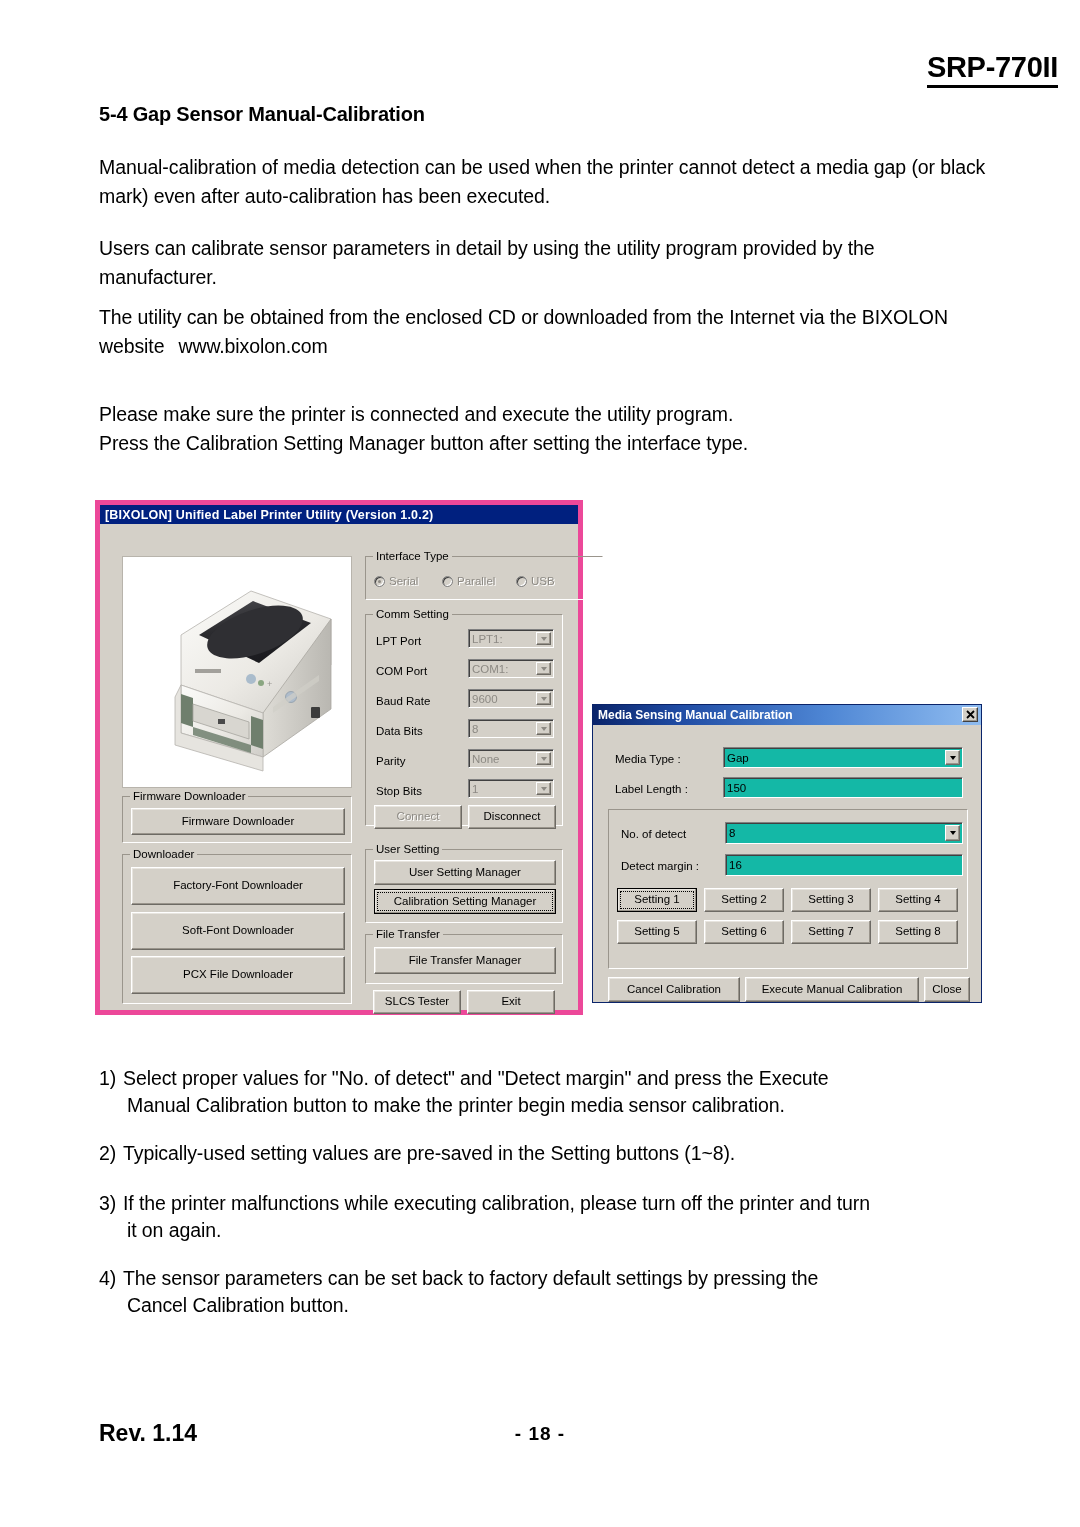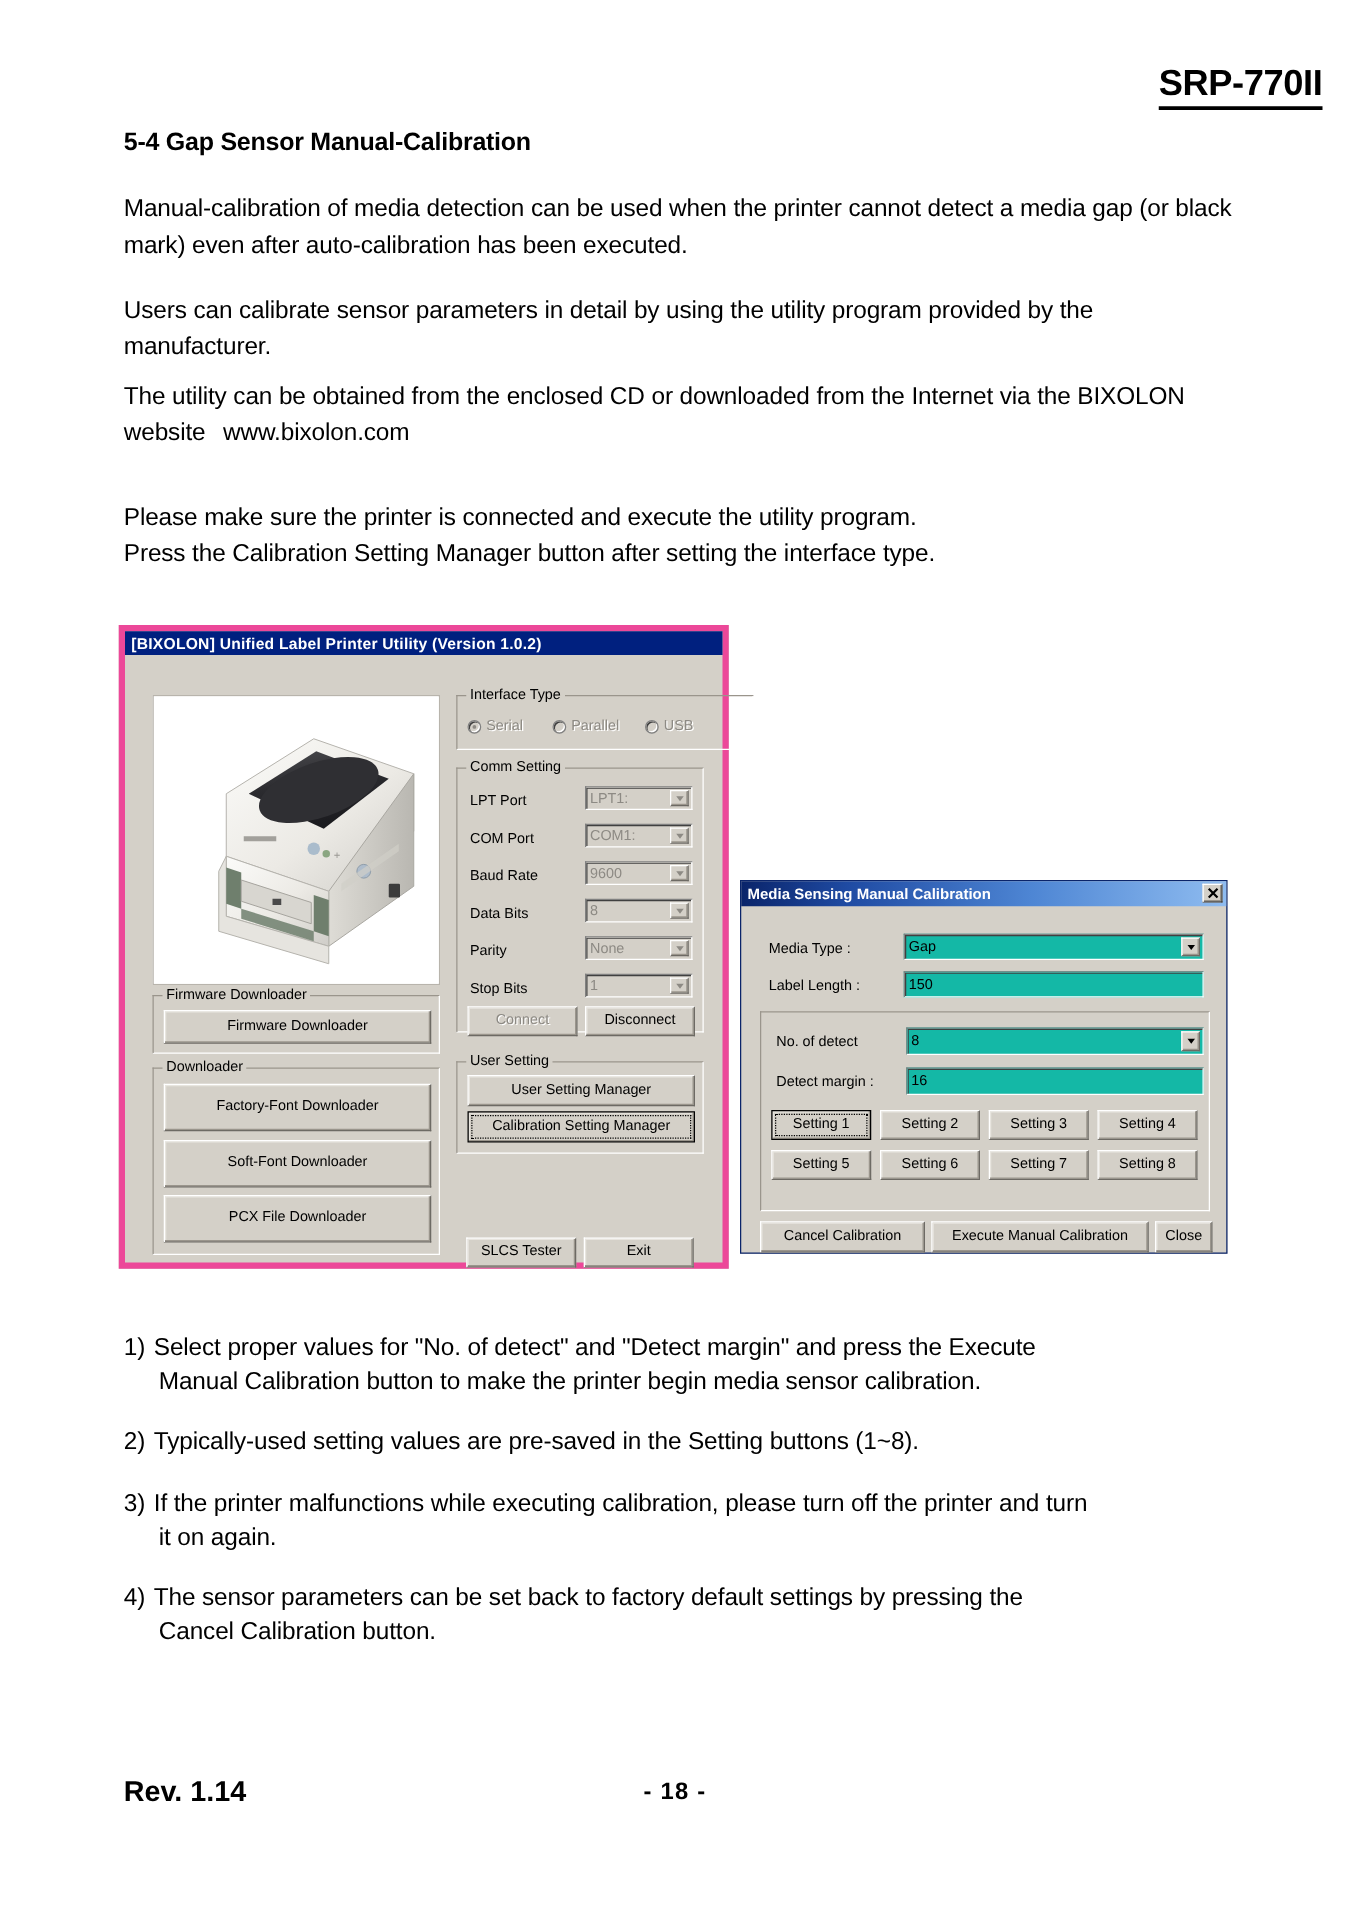--- a/index.html
+++ b/index.html
@@ -472,20 +472,26 @@
       <span class="gb-title">User Setting</span>
       <div class="btn" style="left:8px; top:10px; width:182px; height:25px;">
         <span>User Setting Manager</span>
       </div>
       <div class="btn focused" style="left:8px; top:39px; width:182px; height:25px;">
         <span class="focus-ring"></span>
         <span>Calibration Setting Manager</span>
       </div>
     </div>
 
+    <div class="gb" style="left:265px; top:410px; width:198px; height:50px;">
+      <span class="gb-title">File Transfer</span>
+      <div class="btn" style="left:8px; top:12px; width:182px; height:27px;">
+        <span>File Transfer Manager</span>
+      </div>
+    </div>
 
     <div class="btn" style="left:273px; top:466px; width:88px; height:24px;">
       <span>SLCS Tester</span>
     </div>
     <div class="btn" style="left:367px; top:466px; width:88px; height:24px;">
       <span>Exit</span>
     </div>
 
   </div>
 </div>

